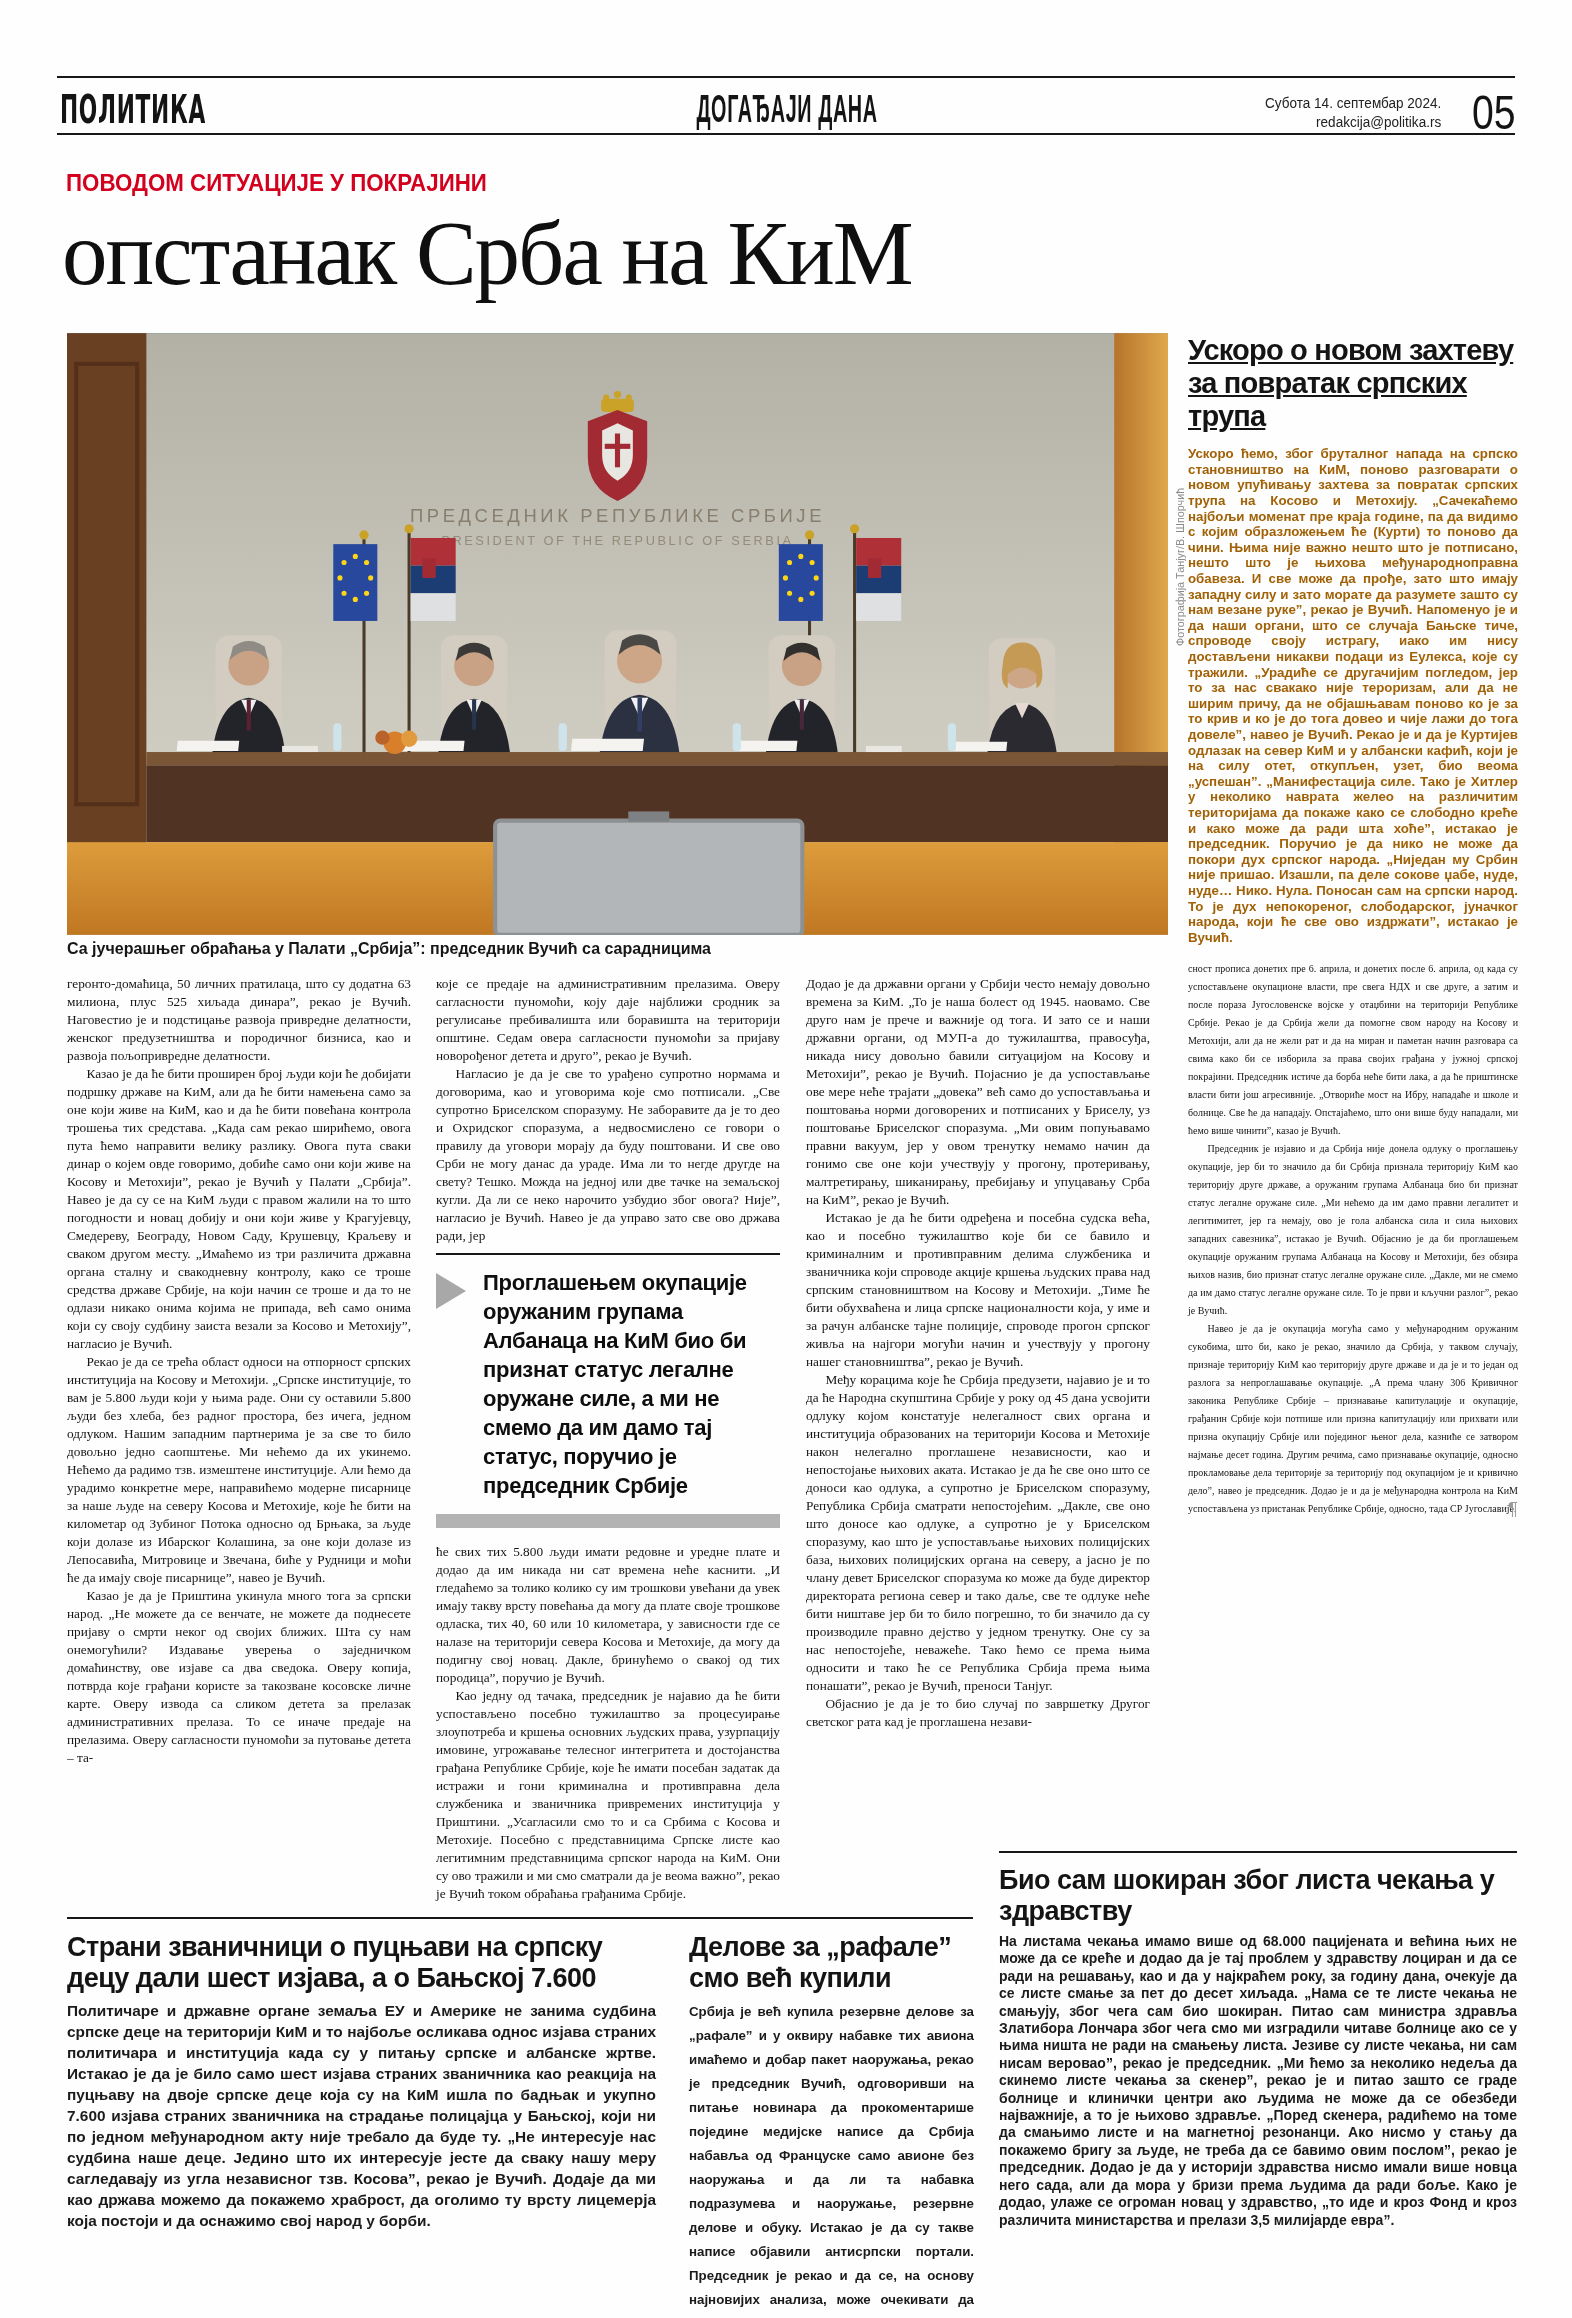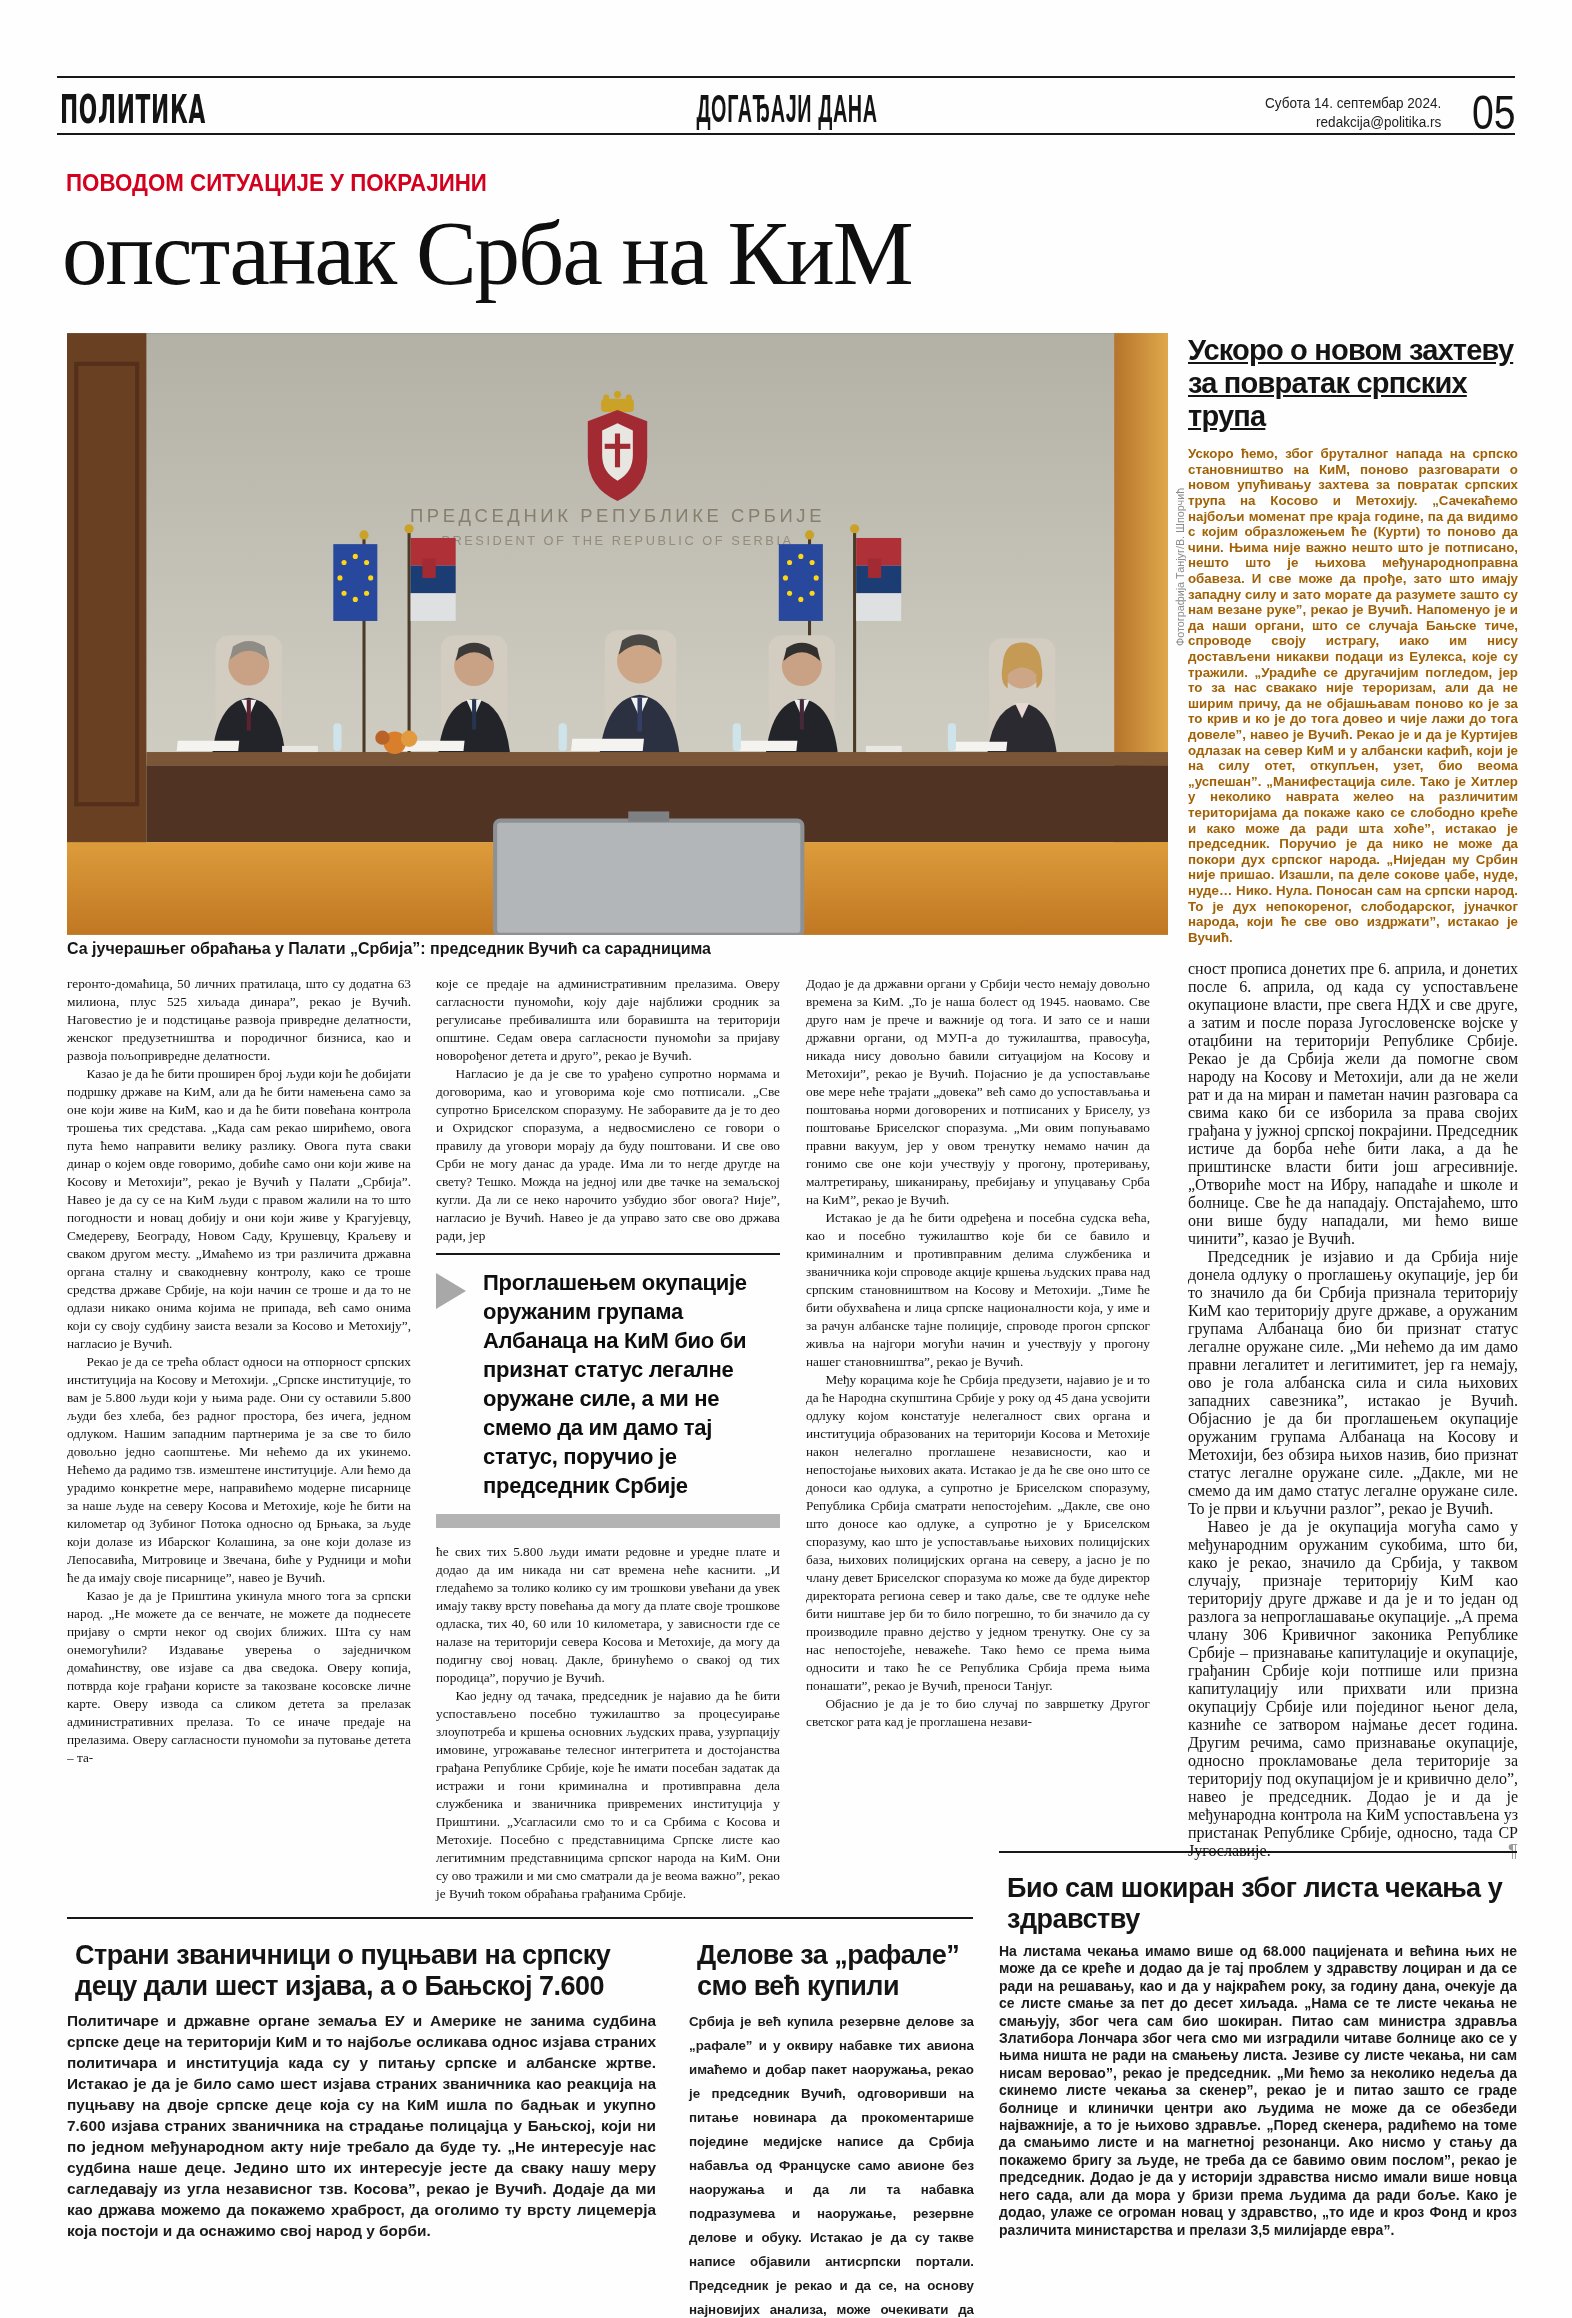--- a/index.html
+++ b/index.html
@@ -30,32 +30,32 @@
         font-size:13.3px;line-height:18px;text-align:justify;color:#151515;}
   #col1{left:67px;max-height:929px;overflow:hidden;}
   #col2{left:436px;}
   #col3{left:806px;}
   .para{margin:0;text-indent:19.5px;}
   .para.flush{text-indent:0;}
   
   #rail{position:absolute;left:1188px;top:334px;width:330px;}
   #sidebar-title{font-size:29px;line-height:33px;font-weight:700;letter-spacing:-0.8px;margin:0 0 13.3px 0;text-decoration:underline;}
   #sidebar-body{font-size:13.3px;line-height:15.6px;font-weight:700;text-align:justify;color:#a16207;}
-  #col5{margin-top:14.3px;font-family:"Liberation Serif",serif;font-size:16px;line-height:18px;text-align:justify;}
+  #col5{margin-top:14.3px;font-family:"Liberation Serif",serif;font-size:10px;line-height:18px;text-align:justify;}
   #end-mark{display:block;text-align:right;font-size:18.4px;margin-top:-19.5px;}
   
   #pq-rule{height:1.5px;background:#181818;margin:8.2px 0 0 0;}
   #pullquote{position:relative;padding:13.3px 0 5.1px 47px;font-family:"Liberation Sans",sans-serif;
         font-weight:700;font-size:22px;line-height:29px;letter-spacing:-0.3px;text-align:left;color:#0e0e0e;}
   #pq-marker{position:absolute;left:0;top:18.4px;width:0;height:0;
         border-left:30px solid #a8a8a8;border-top:18.4px solid transparent;border-bottom:18.4px solid transparent;}
   #pq-bar{height:13.3px;margin:9.2px 0 15.4px 0;}
   
   .b-rule{position:absolute;background:#181818;height:1.5px;}
-  .b-title{font-size:27px;line-height:31px;font-weight:700;letter-spacing:-0.5px;margin:8px;}
+  .b-title{font-size:27px;line-height:31px;font-weight:700;letter-spacing:-0.5px;margin:0;}
   .b-body{margin-top:6px;font-weight:700;text-align:justify;color:#1b1b1b;}
   #bottom-left{position:absolute;left:67px;top:1932px;width:589px;}
   #bottom-left .b-body{font-size:15.4px;line-height:21px;}
   #bottom-mid{position:absolute;left:689px;top:1932px;width:285px;}
   #bottom-mid .b-body{font-size:13.3px;line-height:24px;}
   #bottom-right{position:absolute;left:999px;top:1865px;width:518px;}
   #bottom-right .b-body{font-size:14px;line-height:17.4px;max-height:399px;overflow:hidden;}
 </style>
 </head>
 <body>

